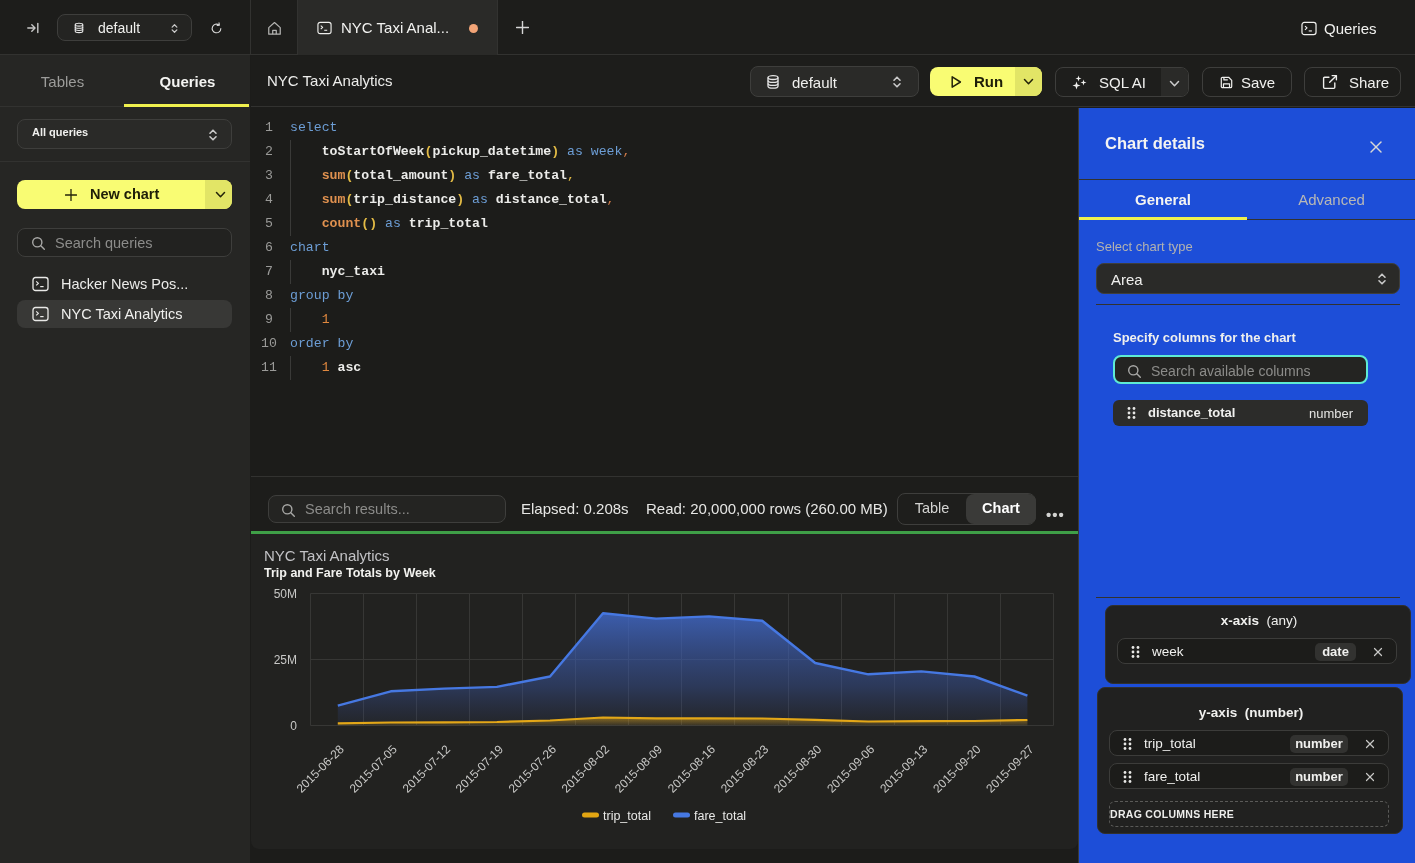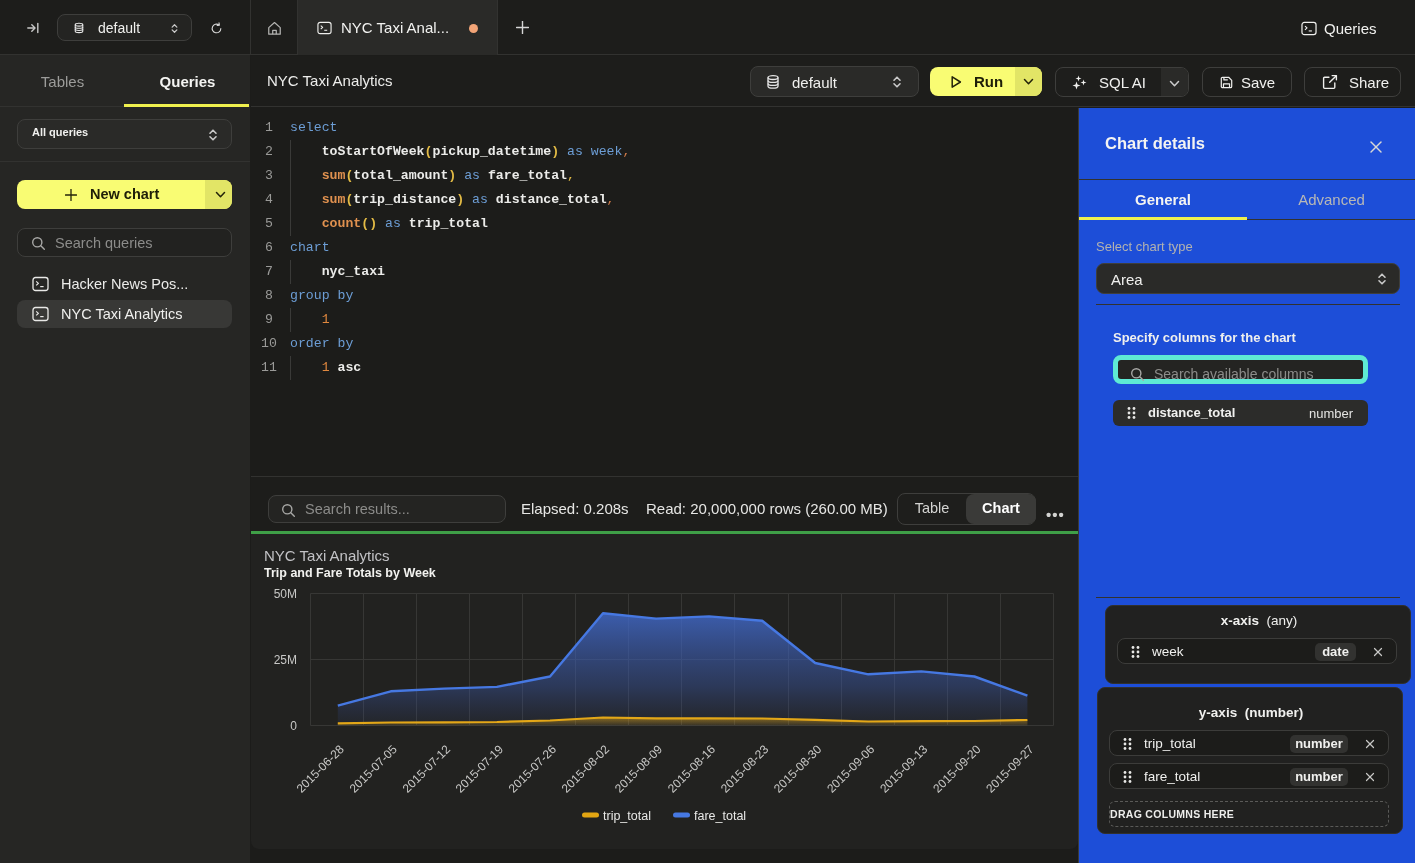--- a/index.html
+++ b/index.html
@@ -297,21 +297,21 @@
     <div class="abs" style="left:17px;top:131px;font-size:13px;color:#b2b2b0;">Select chart type</div>
     <div class="abs" style="left:17px;top:155px;width:304px;height:31px;background:#2a2a28;border:1px solid #3e3e3c;border-radius:8px;">
       <div class="abs" style="left:14px;top:6.5px;font-size:15px;color:#f0f0ee;">Area</div>
       <svg class="abs" style="left:278px;top:8px;" width="14" height="14" viewBox="0 0 14 14" fill="none" stroke="#c9c9c9" stroke-width="1.6" stroke-linecap="round" stroke-linejoin="round">
         <path d="M4 5.2 L7 2.2 L10 5.2"></path>
           <path d="M4 8.8 L7 11.8 L10 8.8"></path>
       </svg>
     </div>
     <div class="abs" style="left:17px;top:196px;width:304px;height:1px;background:#323230;"></div>
     <div class="abs" style="left:34px;top:222px;font-size:13px;font-weight:bold;color:#f0f0ee;">Specify columns for the chart</div>
-    <div class="abs" style="left:34px;top:247px;width:255px;height:29px;background:#242422;border:5px solid #5eead4;border-radius:8px;">
+    <div class="abs" style="left:34px;top:247px;width:255px;height:29px;background:#242422;border:2px solid #5eead4;border-radius:8px;">
       <svg class="abs" style="left:12px;top:7px;" width="15" height="15" viewBox="0 0 15 15" fill="none" stroke="#a8a8a6" stroke-width="1.4" stroke-linecap="round">
         <circle cx="6.3" cy="6.3" r="4.6"></circle>
           <path d="M9.8 9.8 L13.3 13.3"></path>
       </svg>
       <div class="abs" style="left:36px;top:6px;font-size:14px;color:#8c8c8a;">Search available columns</div>
     </div>
     <div class="abs" style="left:34px;top:292px;width:255px;height:26px;background:#2c2c2a;border-radius:6px;">
       <svg class="abs" style="left:14px;top:7px;" width="9" height="12" viewBox="0 0 9 12" fill="#e8e8e6">
         <circle cx="2" cy="1.5" r="1.4"></circle>
           <circle cx="7" cy="1.5" r="1.4"></circle>

